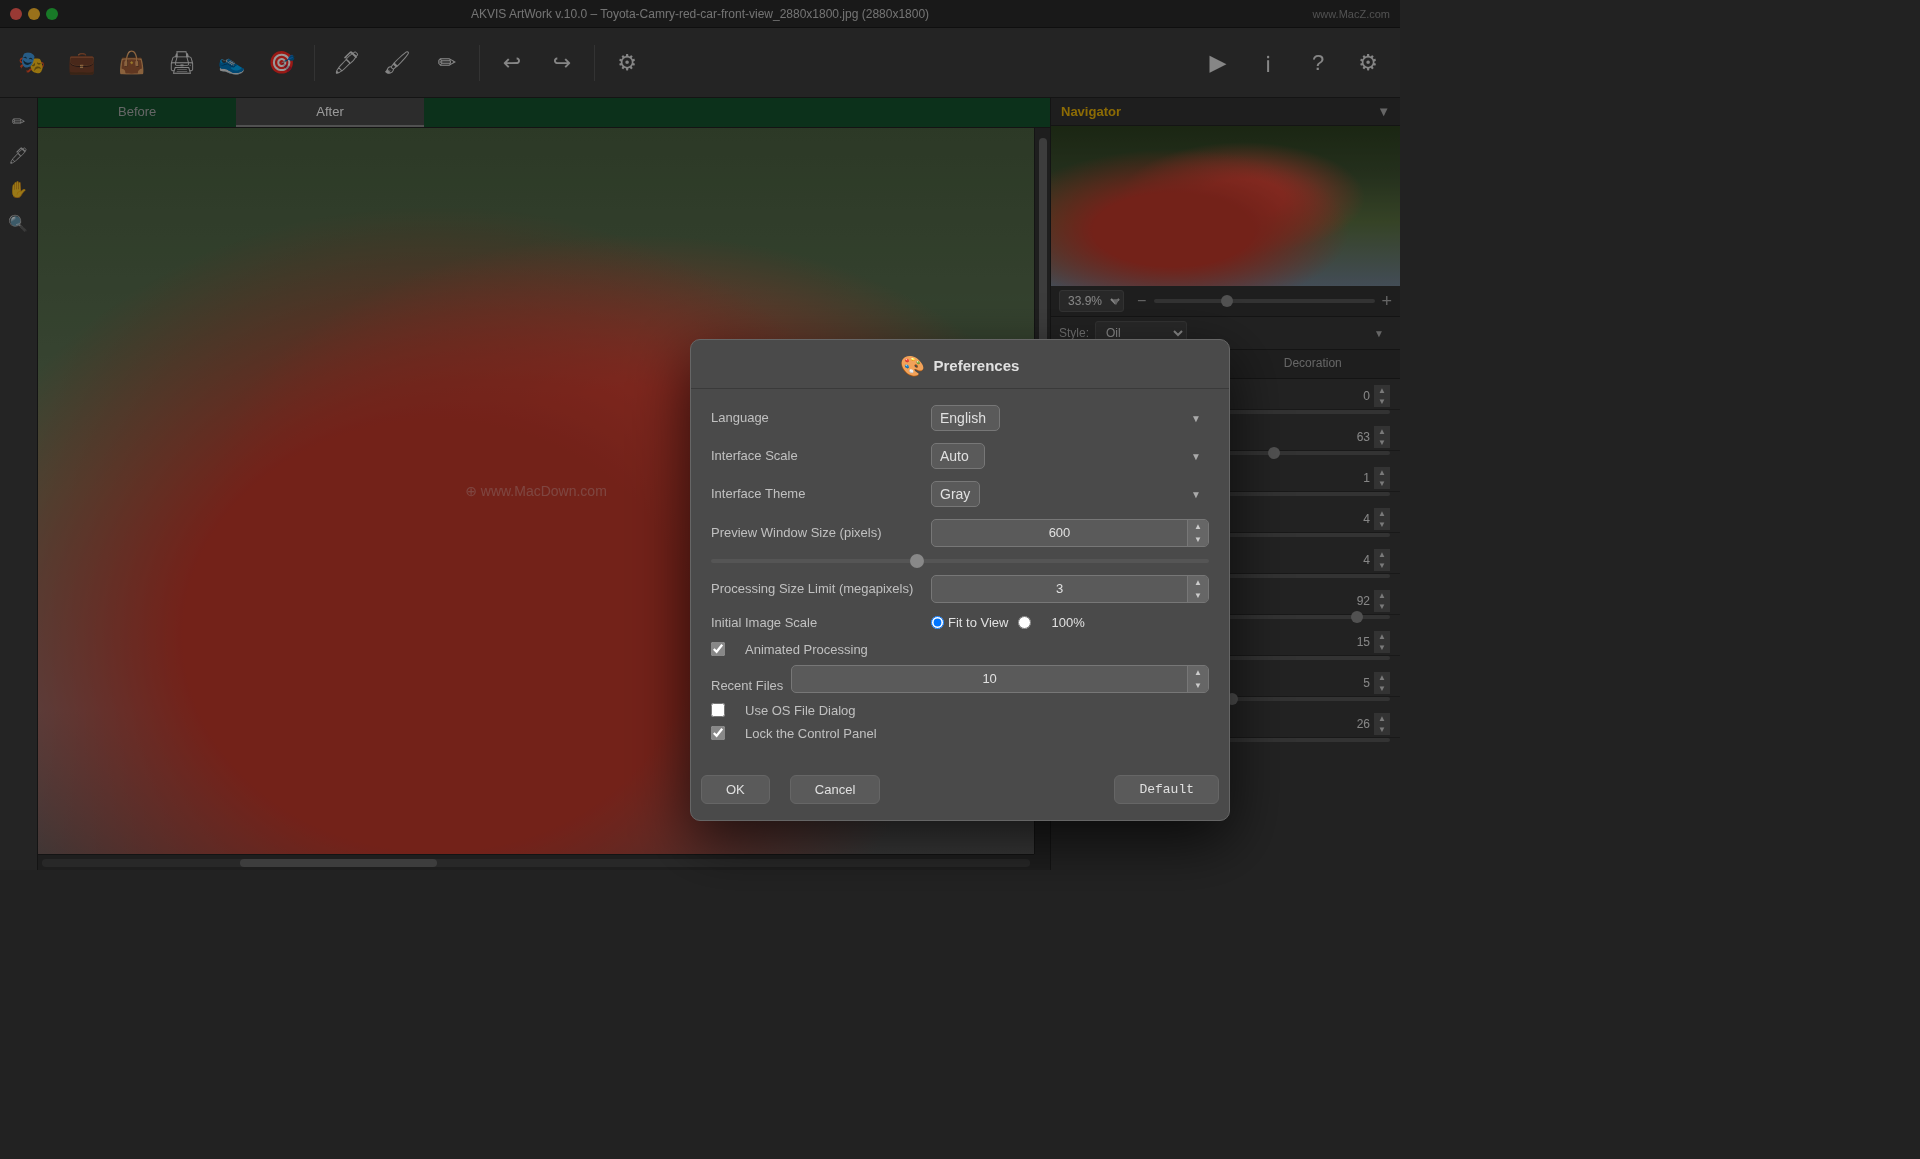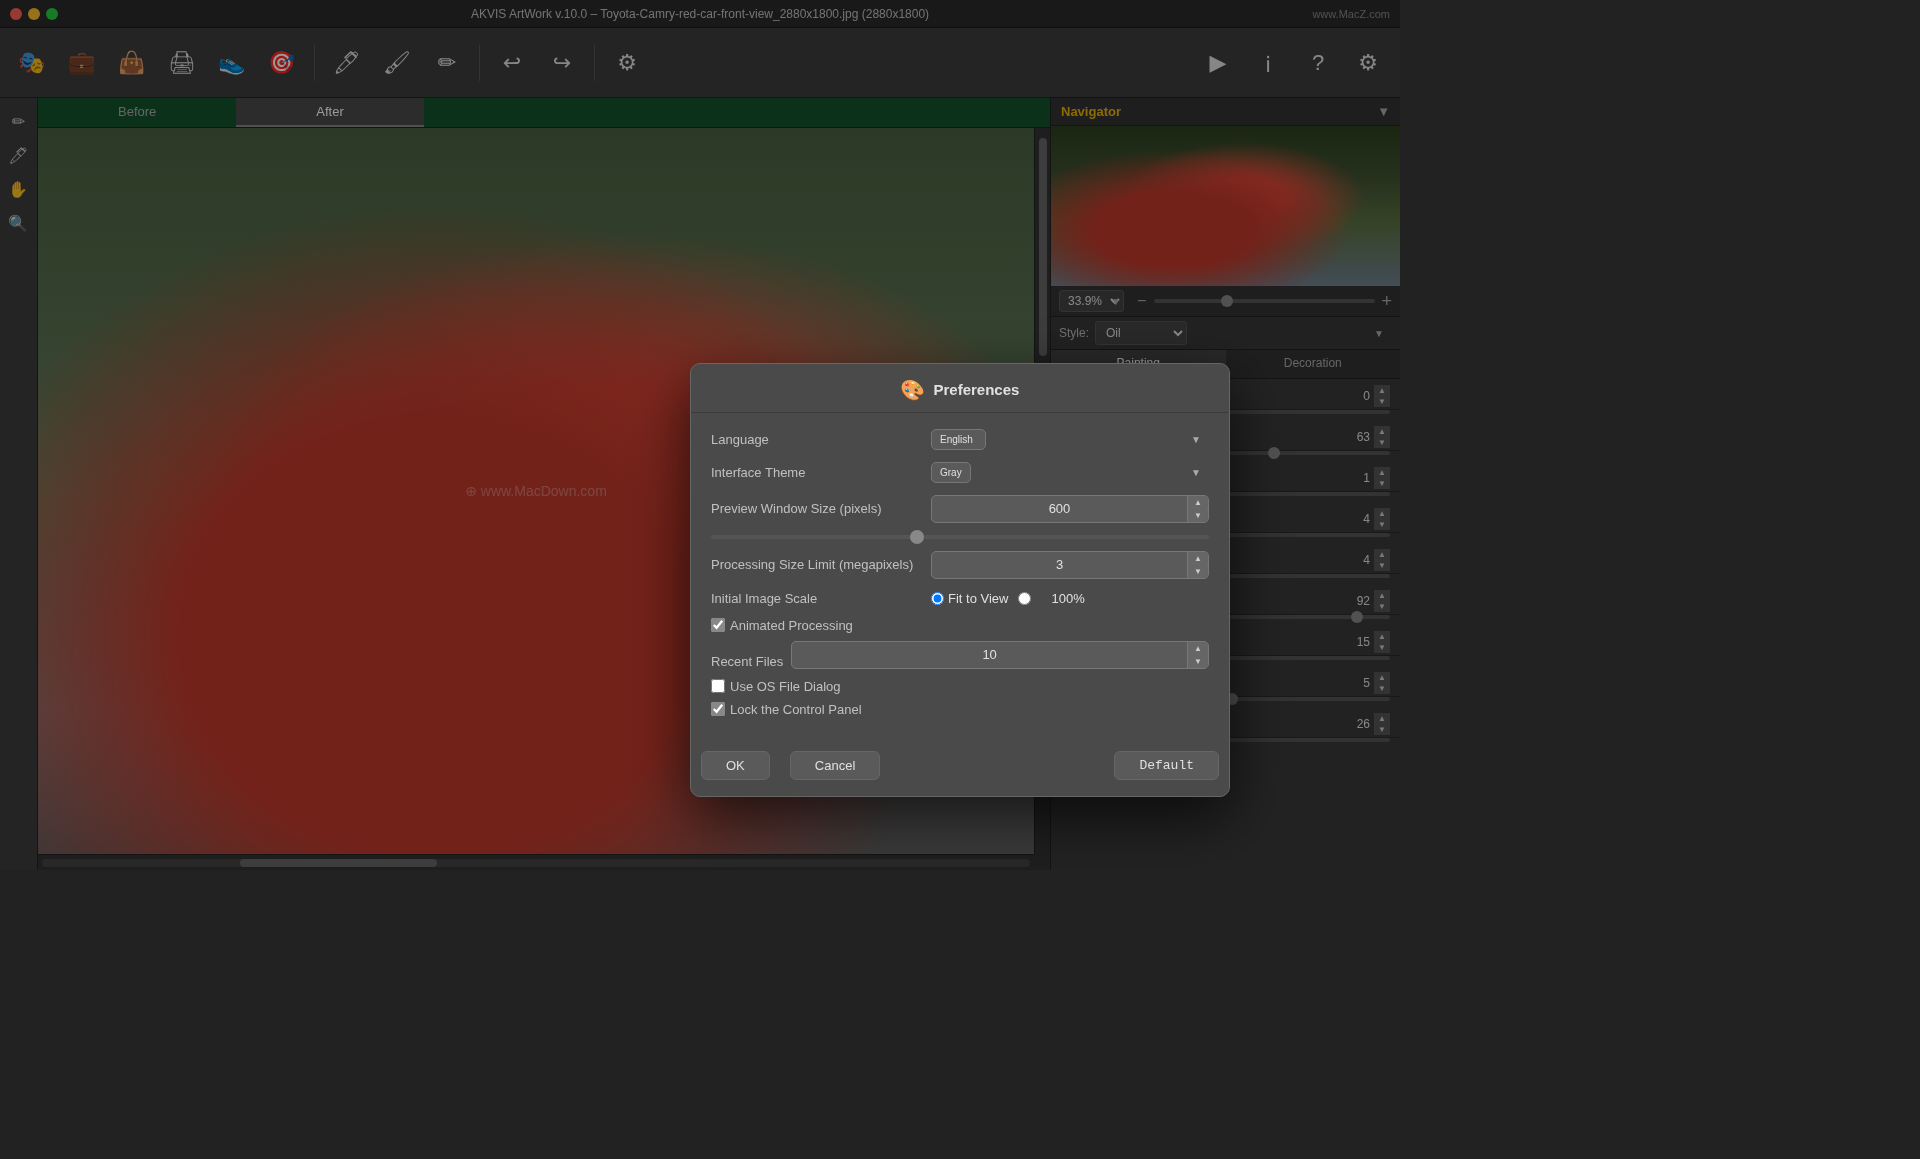--- a/index.html
+++ b/index.html
@@ -415,21 +415,21 @@
       width: 220px;
       font-size: 13px;
       color: #c0c0c0;
     }
     .dialog-select {
       flex: 1;
       background: #5a5a5a;
       border: 1px solid #777;
       color: #e0e0e0;
       padding: 4px 8px;
-      font-size: 10px;
+      font-size: 14px;
       border-radius: 5px;
       appearance: none;
       cursor: pointer;
       position: relative;
     }
     .select-wrapper {
       flex: 1;
       position: relative;
     }
     .select-wrapper::after {
@@ -519,21 +519,21 @@
       accent-color: #888;
     }
     .radio-label {
       font-size: 13px;
       color: #c0c0c0;
     }
 
     .checkbox-row {
       display: flex;
       align-items: center;
-      gap: 5px;
+      gap: 20px;
       margin-bottom: 8px;
     }
     .checkbox-input {
       accent-color: #888;
       width: 14px;
       height: 14px;
     }
     .checkbox-label {
       font-size: 13px;
       color: #c0c0c0;
@@ -852,20 +852,30 @@
         <span class="dialog-row-label">Language</span>
         <div class="select-wrapper">
           <select class="dialog-select">
             <option>English</option>
             <option>German</option>
             <option>French</option>
           </select>
         </div>
       </div>
 
+      <div class="dialog-row">
+        <span class="dialog-row-label">Interface Scale</span>
+        <div class="select-wrapper">
+          <select class="dialog-select">
+            <option>Auto</option>
+            <option>100%</option>
+            <option>150%</option>
+          </select>
+        </div>
+      </div>
 
       <div class="dialog-row">
         <span class="dialog-row-label">Interface Theme</span>
         <div class="select-wrapper">
           <select class="dialog-select">
             <option>Gray</option>
             <option>Dark</option>
             <option>Light</option>
           </select>
         </div>

